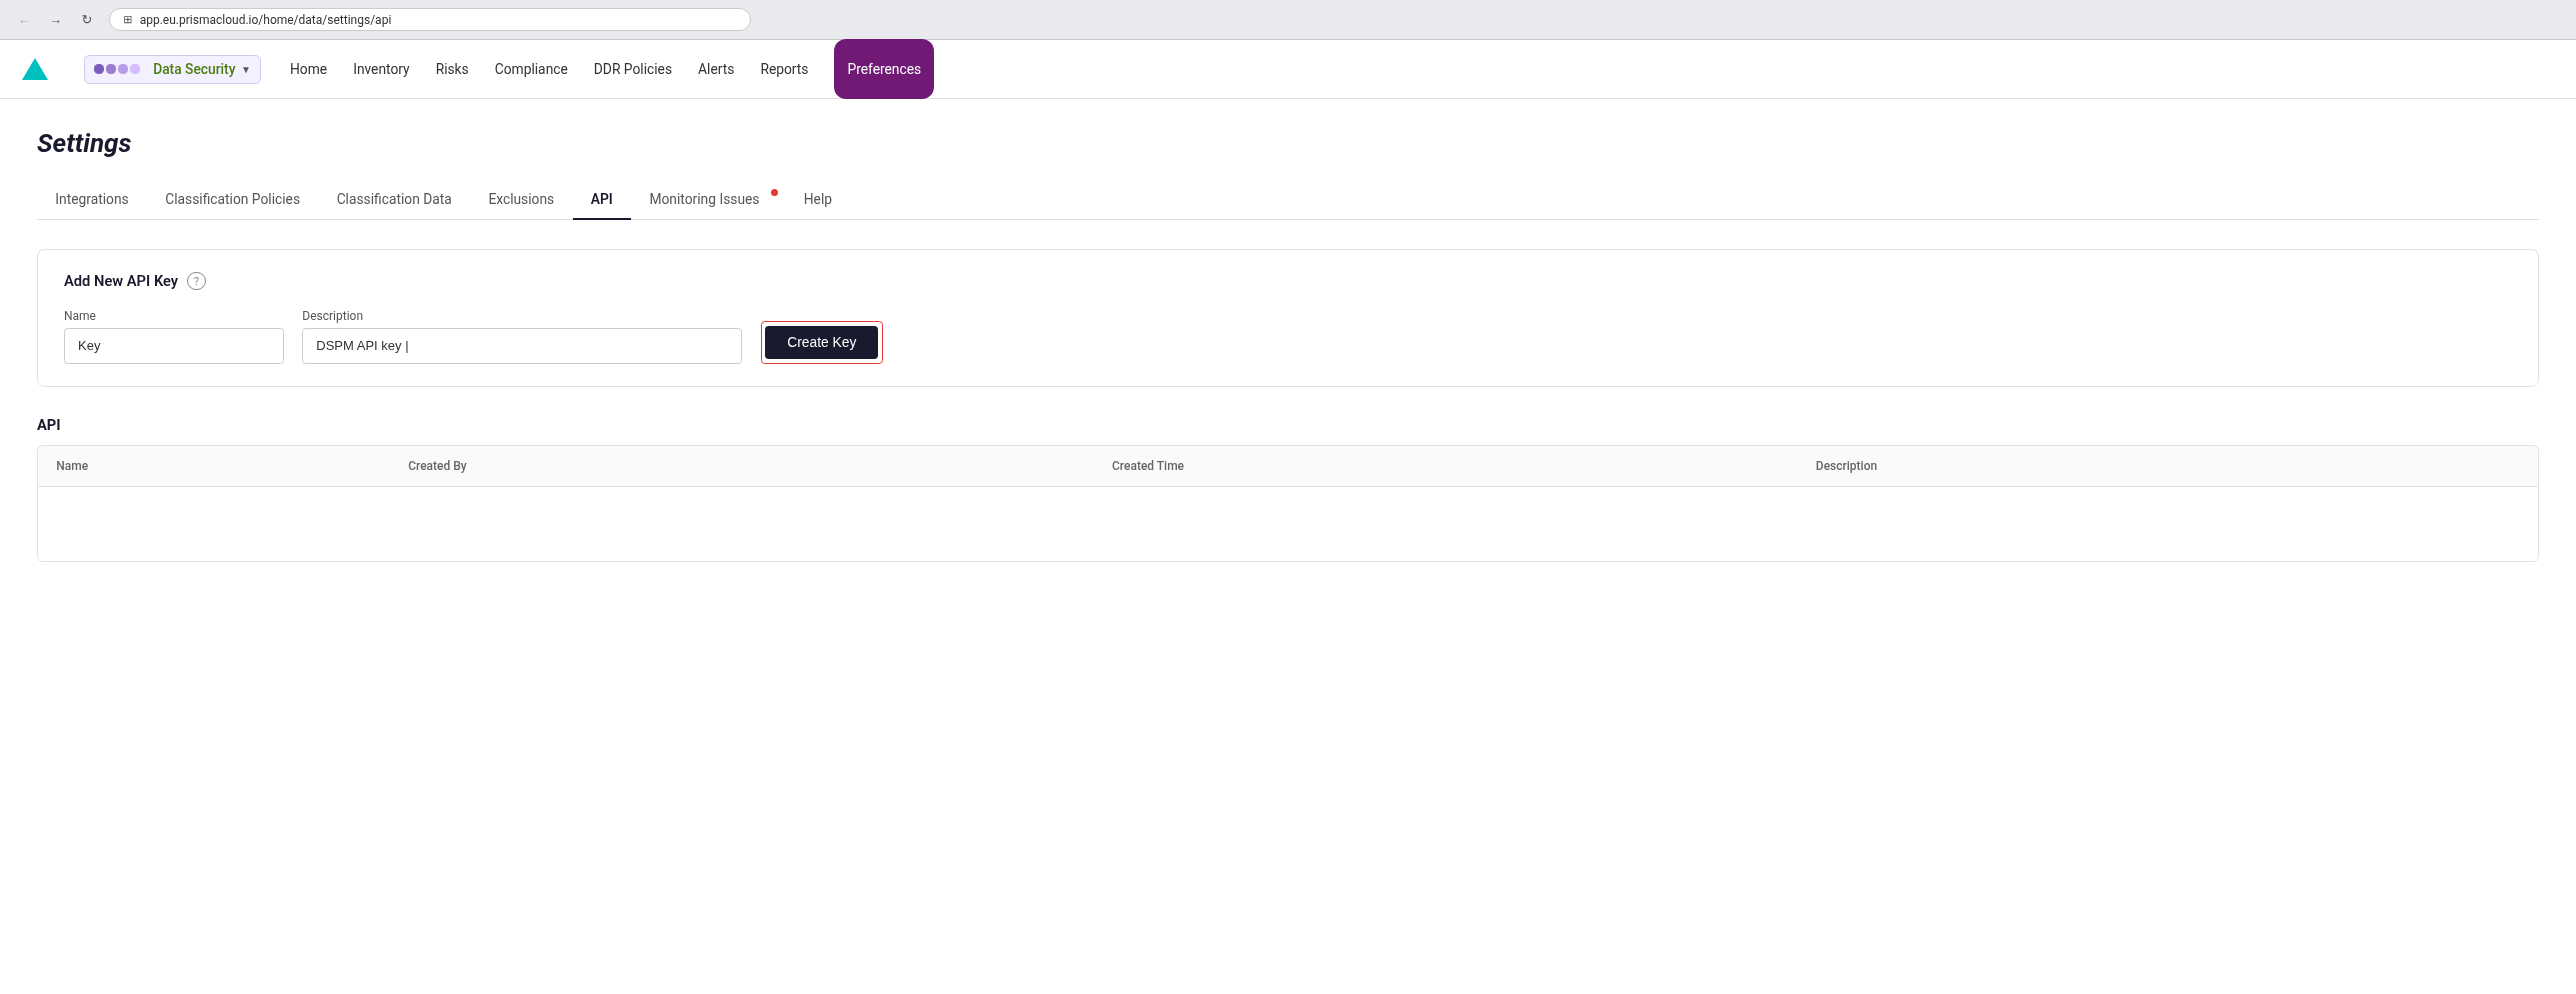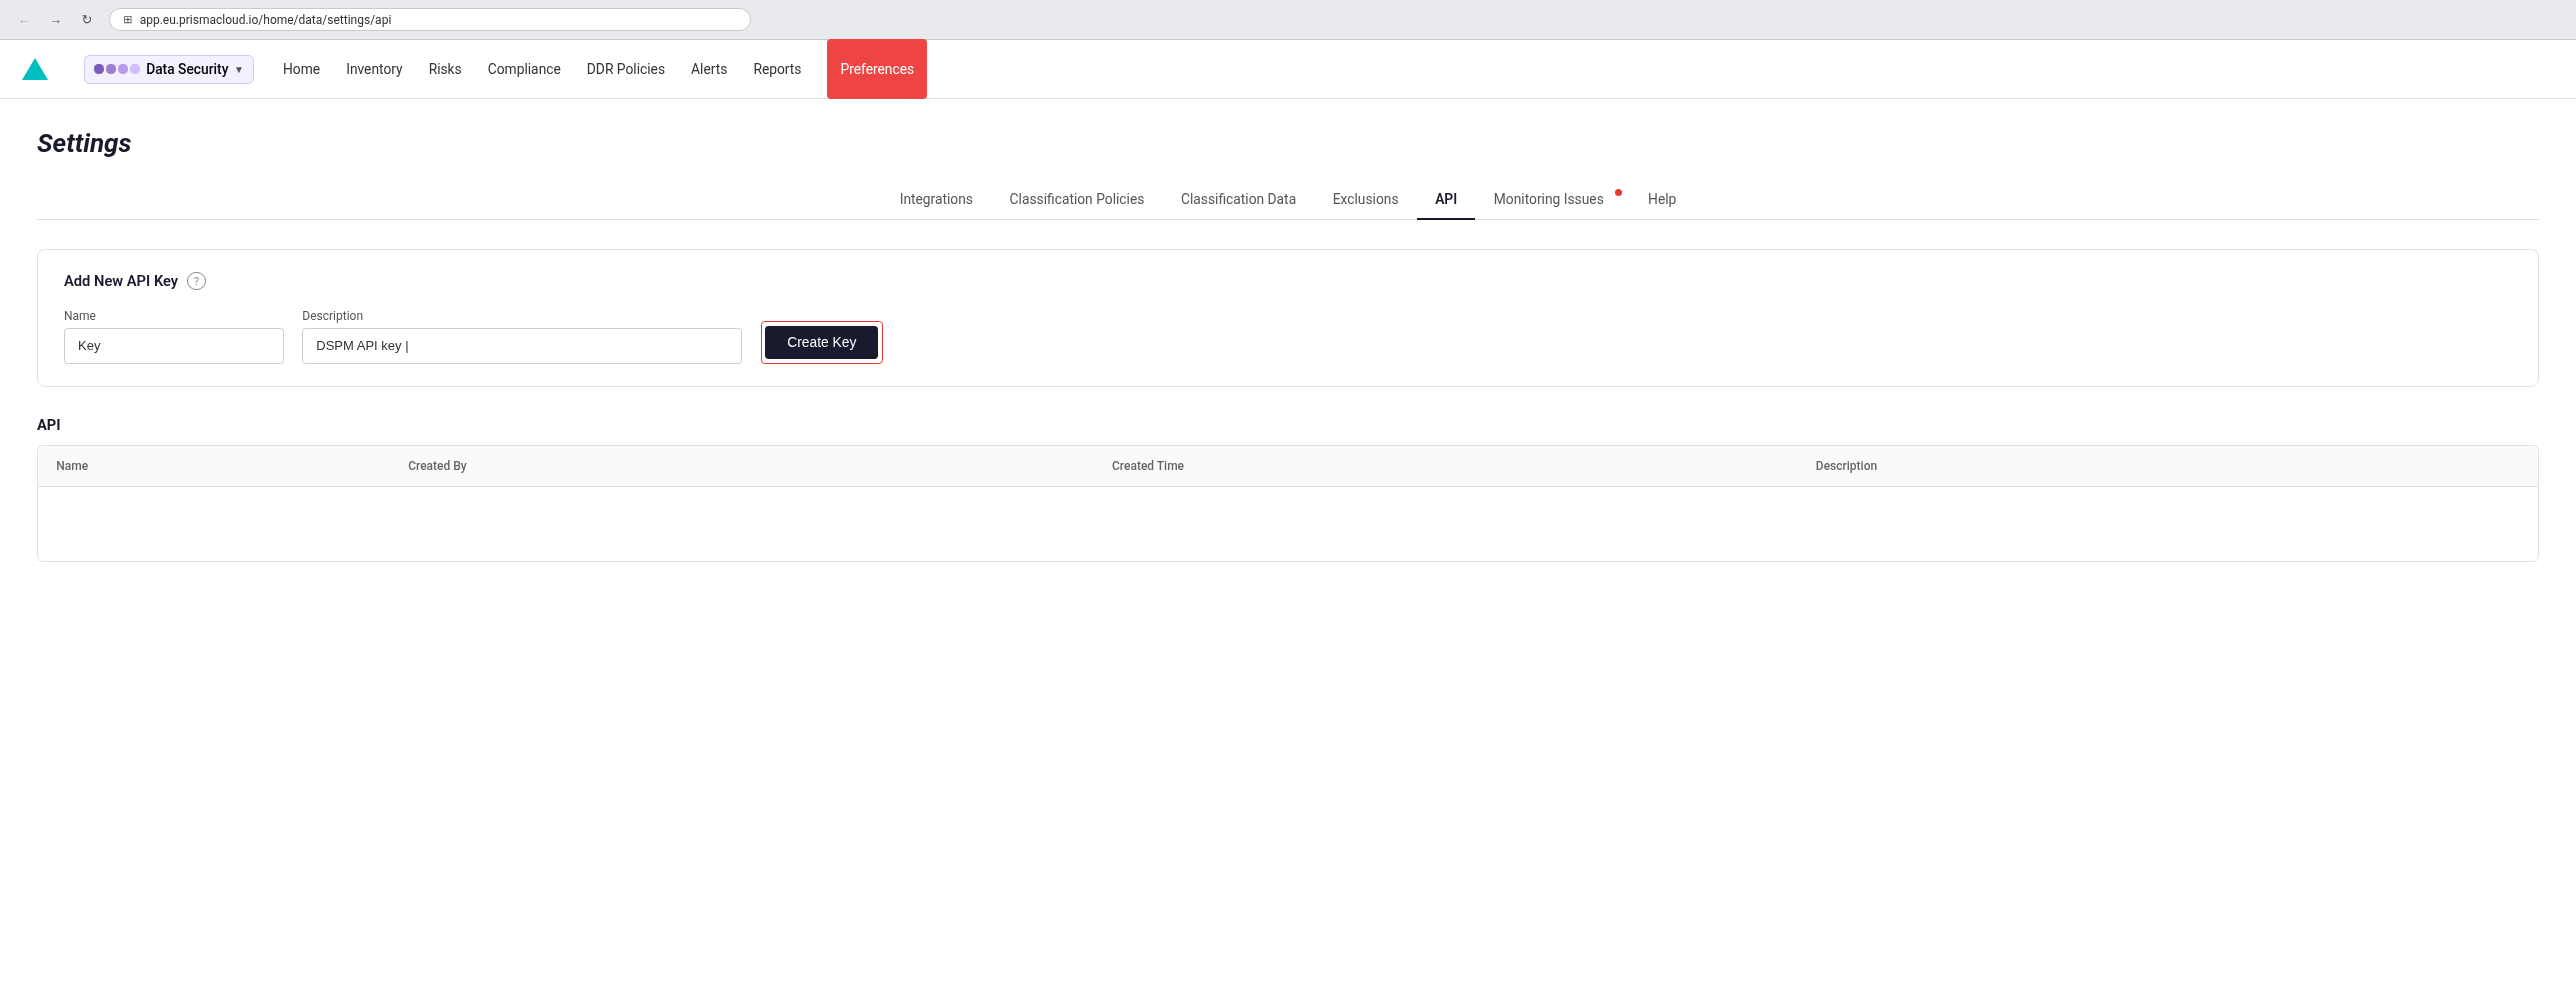--- a/index.html
+++ b/index.html
@@ -69,37 +69,37 @@
       background: #f3f0ff;
       border: 0.9px solid #d0c8f0;
       border-radius: 5.5px;
       padding: 5.5px 9.2px;
       cursor: pointer;
     }
     .nav-brand-dots { display: flex; gap: 2.8px; align-items: center; }
     .nav-brand-dot {
       width: 9.2px; height: 9.2px; border-radius: 50%;
     }
-    .nav-brand-label { font-size: 13.8px; font-weight: 500; color: #000000; margin-left: 1px; }
+    .nav-brand-label { font-size: 13.8px; font-weight: 500; color: #4d7c0f; margin-left: 8px; }
     .nav-brand-chevron { font-size: 10px; color: #555; }
 
     .nav-menu { display: flex; align-items: center; gap: 26px; }
     .nav-menu-item {
       font-size: 13.8px;
       color: #333;
       cursor: pointer;
       padding: 3.7px 0;
       text-decoration: none;
       white-space: nowrap;
     }
     .nav-menu-item.active {
-      background: #ef4444;
+      background: #701a75;
       color: white;
       padding: 22px 13px;
-      border-radius: 4px;
+      border-radius: 12px;
     }
 
     
     .page-content {
       padding: 29px 37px;
       background: white;
       min-height: calc(100vh - 99px);
     }
 
     .page-title {
@@ -110,21 +110,20 @@
       font-style: italic;
     }
 
     
     .tabs {
       display: flex;
       align-items: center;
       gap: 0;
       border-bottom: 0.9px solid #e0e0e0;
       margin-bottom: 29px;
-      justify-content: center;
     }
     .tab-item {
       font-size: 13.8px;
       color: #555;
       padding: 11px 18.3px;
       cursor: pointer;
       white-space: nowrap;
       border-bottom: 2.8px solid transparent;
       margin-bottom: -0.9px;
       position: relative;

